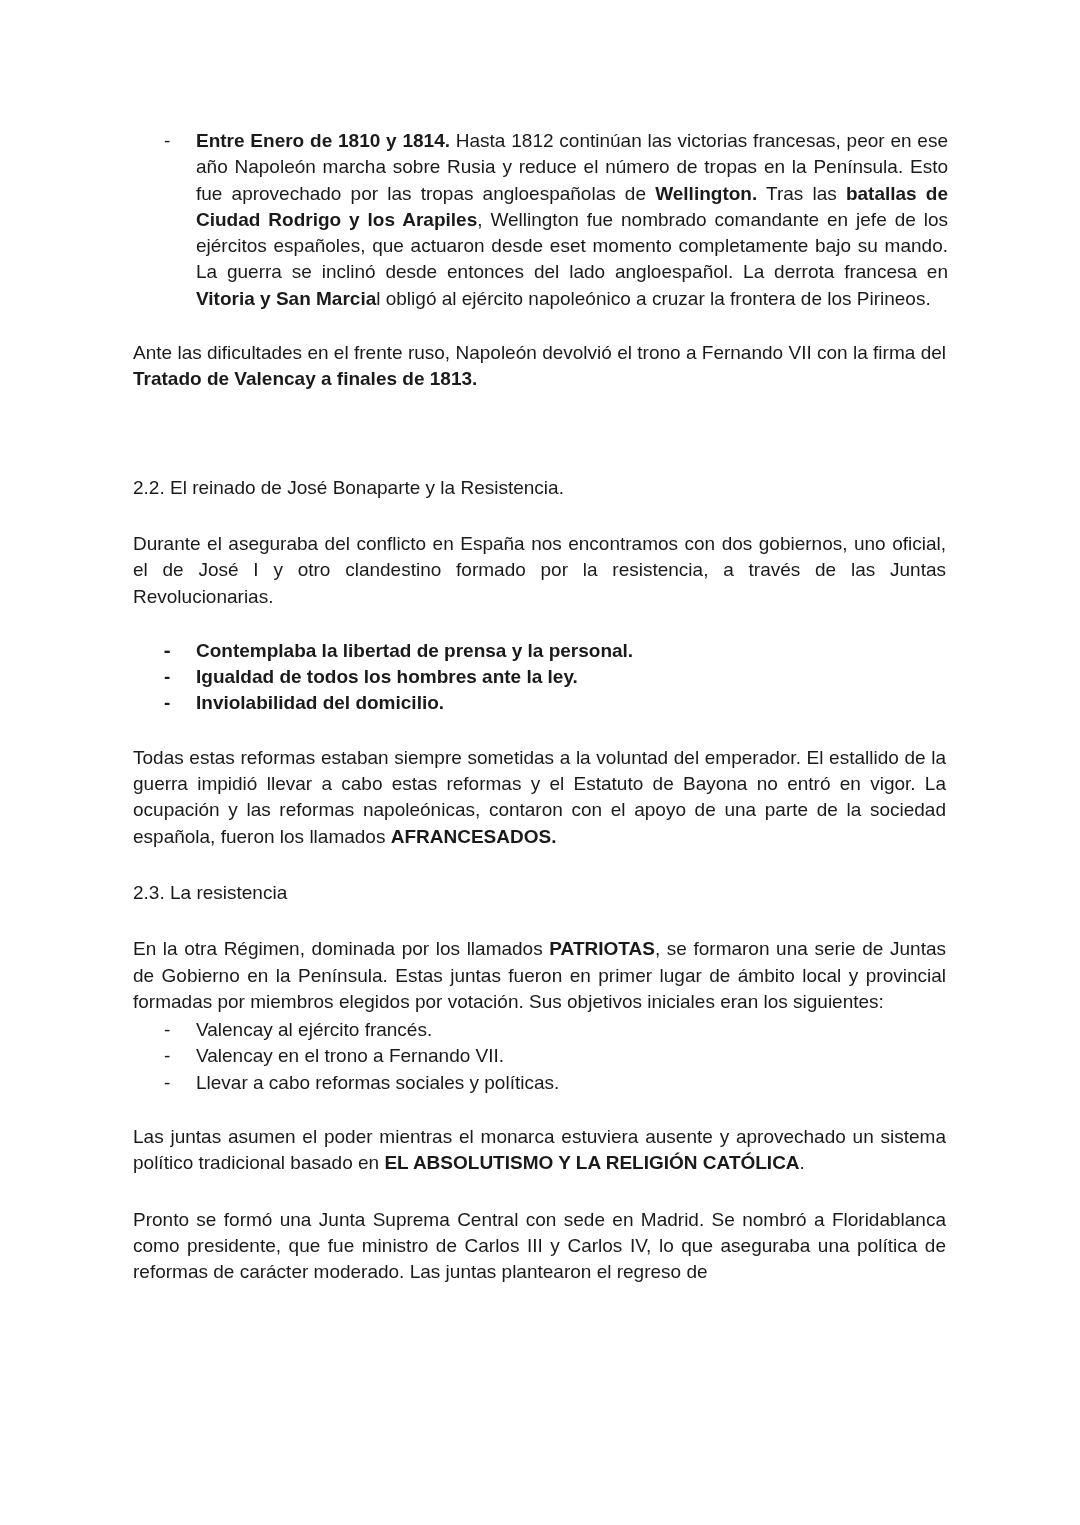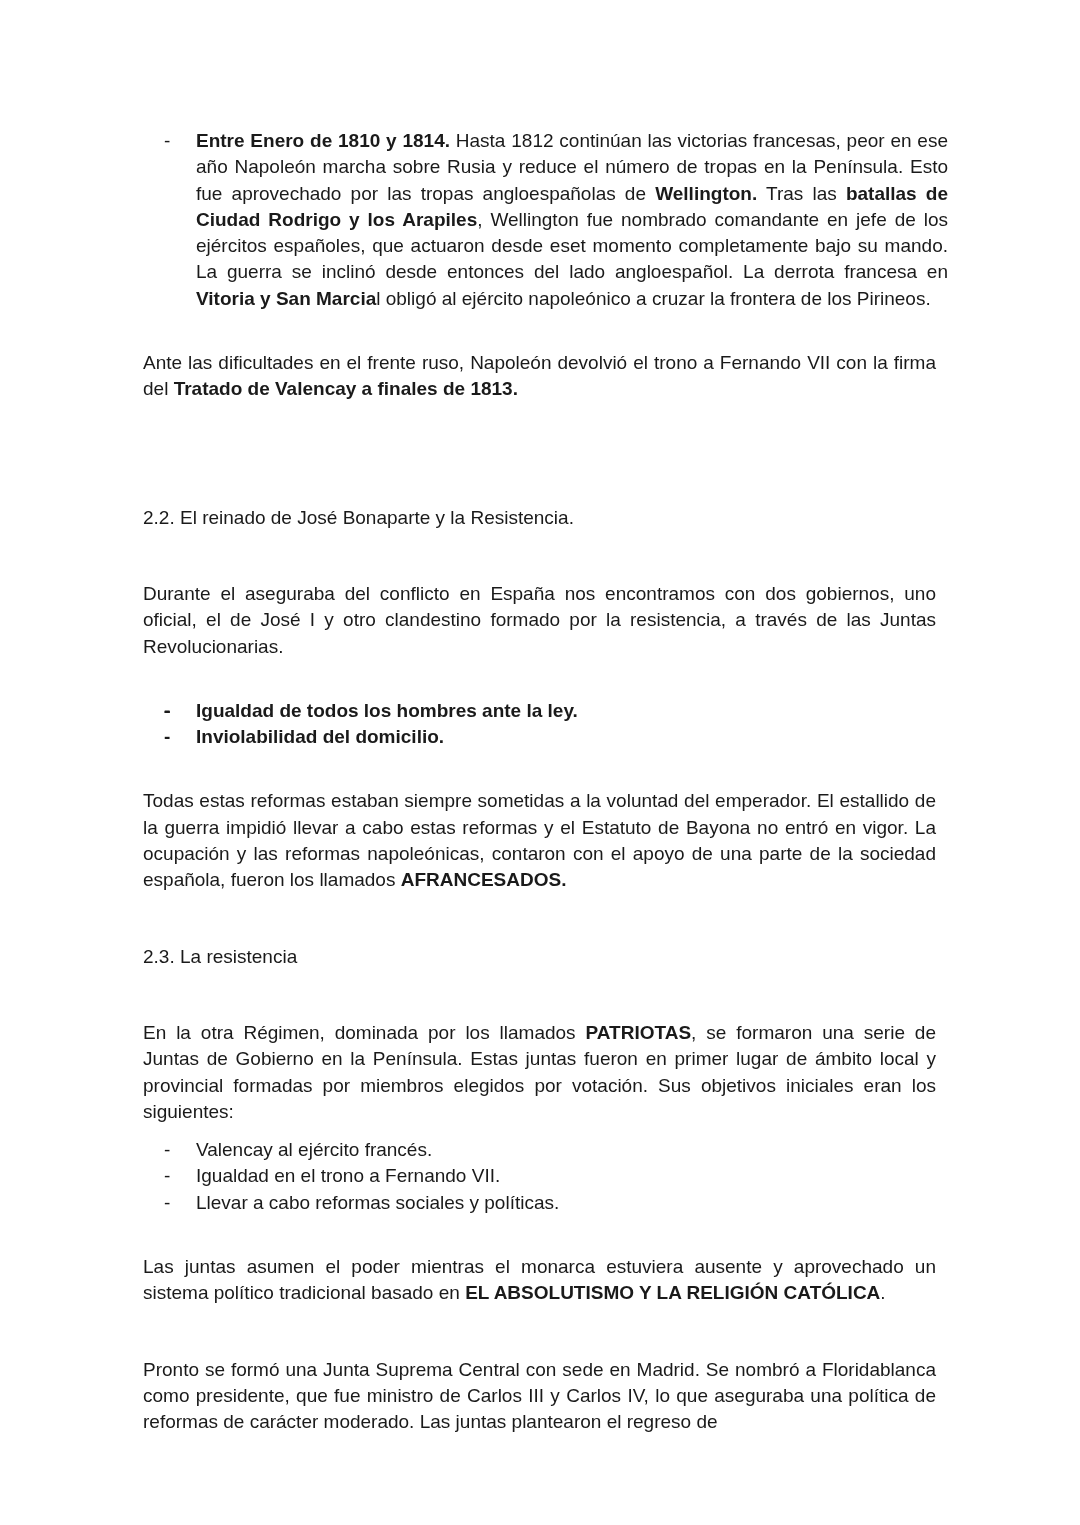--- a/index.html
+++ b/index.html
@@ -2,21 +2,21 @@
 <html><head>
 <meta charset="utf-8">
 <style>
   html, body { margin: 0; padding: 0; background: #ffffff; }
   body { width: 1080px; height: 1525px; position: relative; overflow: hidden; }
   .page {
     position: absolute; left: 131px; top: 128px; width: 817px;
     font-family: "Liberation Sans", sans-serif;
     font-size: 19px; line-height: 26.3px; color: #1a1a1a;
   }
-  p { margin: 12px; text-align: justify; }
+  p { margin: 2px; text-align: justify; }
   .gap-lg { height: 26px; }
   .gap-xl { height: 52px; }
   .bullets { margin: 0; padding: 0; list-style: none; }
   .bullets li { position: relative; padding-left: 65px; text-align: justify; }
   .bullets li .dash { position: absolute; left: 33px; top: 0; }
   .bullets.bold li { font-weight: bold; }
   .heading { font-weight: normal; }
   .b { font-weight: bold; }
   .u { }
 </style>
@@ -43,40 +43,40 @@
 
   <div class="gap-lg"></div>
 
   <p>Durante el aseguraba del conflicto en España nos encontramos con dos gobiernos, uno oficial, el de José I  y otro clandestino formado por la resistencia, a través de las Juntas Revolucionarias.</p>
 
   <div class="gap-lg"></div>
 
 
   <ul class="bullets bold">
     <li><span class="dash">-</span></li>
-    <li><span class="dash">-</span></li>
+    <li><span class="dash">-</span><span>Contemplaba la libertad de prensa y la personal.</span></li>
     <li><span class="dash">-</span><span>Igualdad de todos los hombres ante la ley.</span></li>
     <li><span class="dash">-</span><span>Inviolabilidad del domicilio.</span></li>
   </ul>
 
   <div class="gap-lg"></div>
 
   <p><span>Todas estas reformas estaban siempre sometidas a la voluntad del emperador. El estallido de la guerra impidió llevar a cabo estas reformas y el Estatuto de Bayona no entró en vigor. La ocupación y las reformas napoleónicas, contaron con el apoyo de una parte de la sociedad española, fueron los llamados </span><span class="b">AFRANCESADOS.</span></p>
 
   <div class="gap-lg"></div>
 
   <p class="heading">2.3. La resistencia</p>
 
   <div class="gap-lg"></div>
 
   <p><span>En la otra Régimen, dominada por los llamados </span><span class="b">PATRIOTAS</span><span>, se formaron una serie de Juntas de Gobierno en la Península. Estas juntas fueron en primer lugar de ámbito local y provincial formadas por miembros elegidos por votación. Sus objetivos iniciales eran los siguientes:</span></p>
 
   <ul class="bullets">
     <li><span class="dash">-</span><span>Valencay al ejército francés.</span></li>
-    <li><span class="dash">-</span><span>Igualdad en el trono a Fernando VII.</span></li>
+    <li><span class="dash">-</span><span>Valencay en el trono a Fernando VII.</span></li>
     <li><span class="dash">-</span><span>Llevar a cabo reformas sociales y políticas.</span></li>
   </ul>
 
   <div class="gap-lg"></div>
 
   <p><span>Las juntas asumen el poder mientras el monarca estuviera ausente y aprovechado un sistema político tradicional basado en </span><span class="b">EL ABSOLUTISMO Y LA RELIGIÓN CATÓLICA</span><span>.</span></p>
 
   <div class="gap-lg"></div>
 
   <p>Pronto se formó una Junta Suprema Central con sede en Madrid. Se nombró a Floridablanca como presidente, que fue ministro de Carlos III y Carlos IV, lo que aseguraba una política de reformas de carácter moderado.  Las juntas plantearon el regreso de</p>

